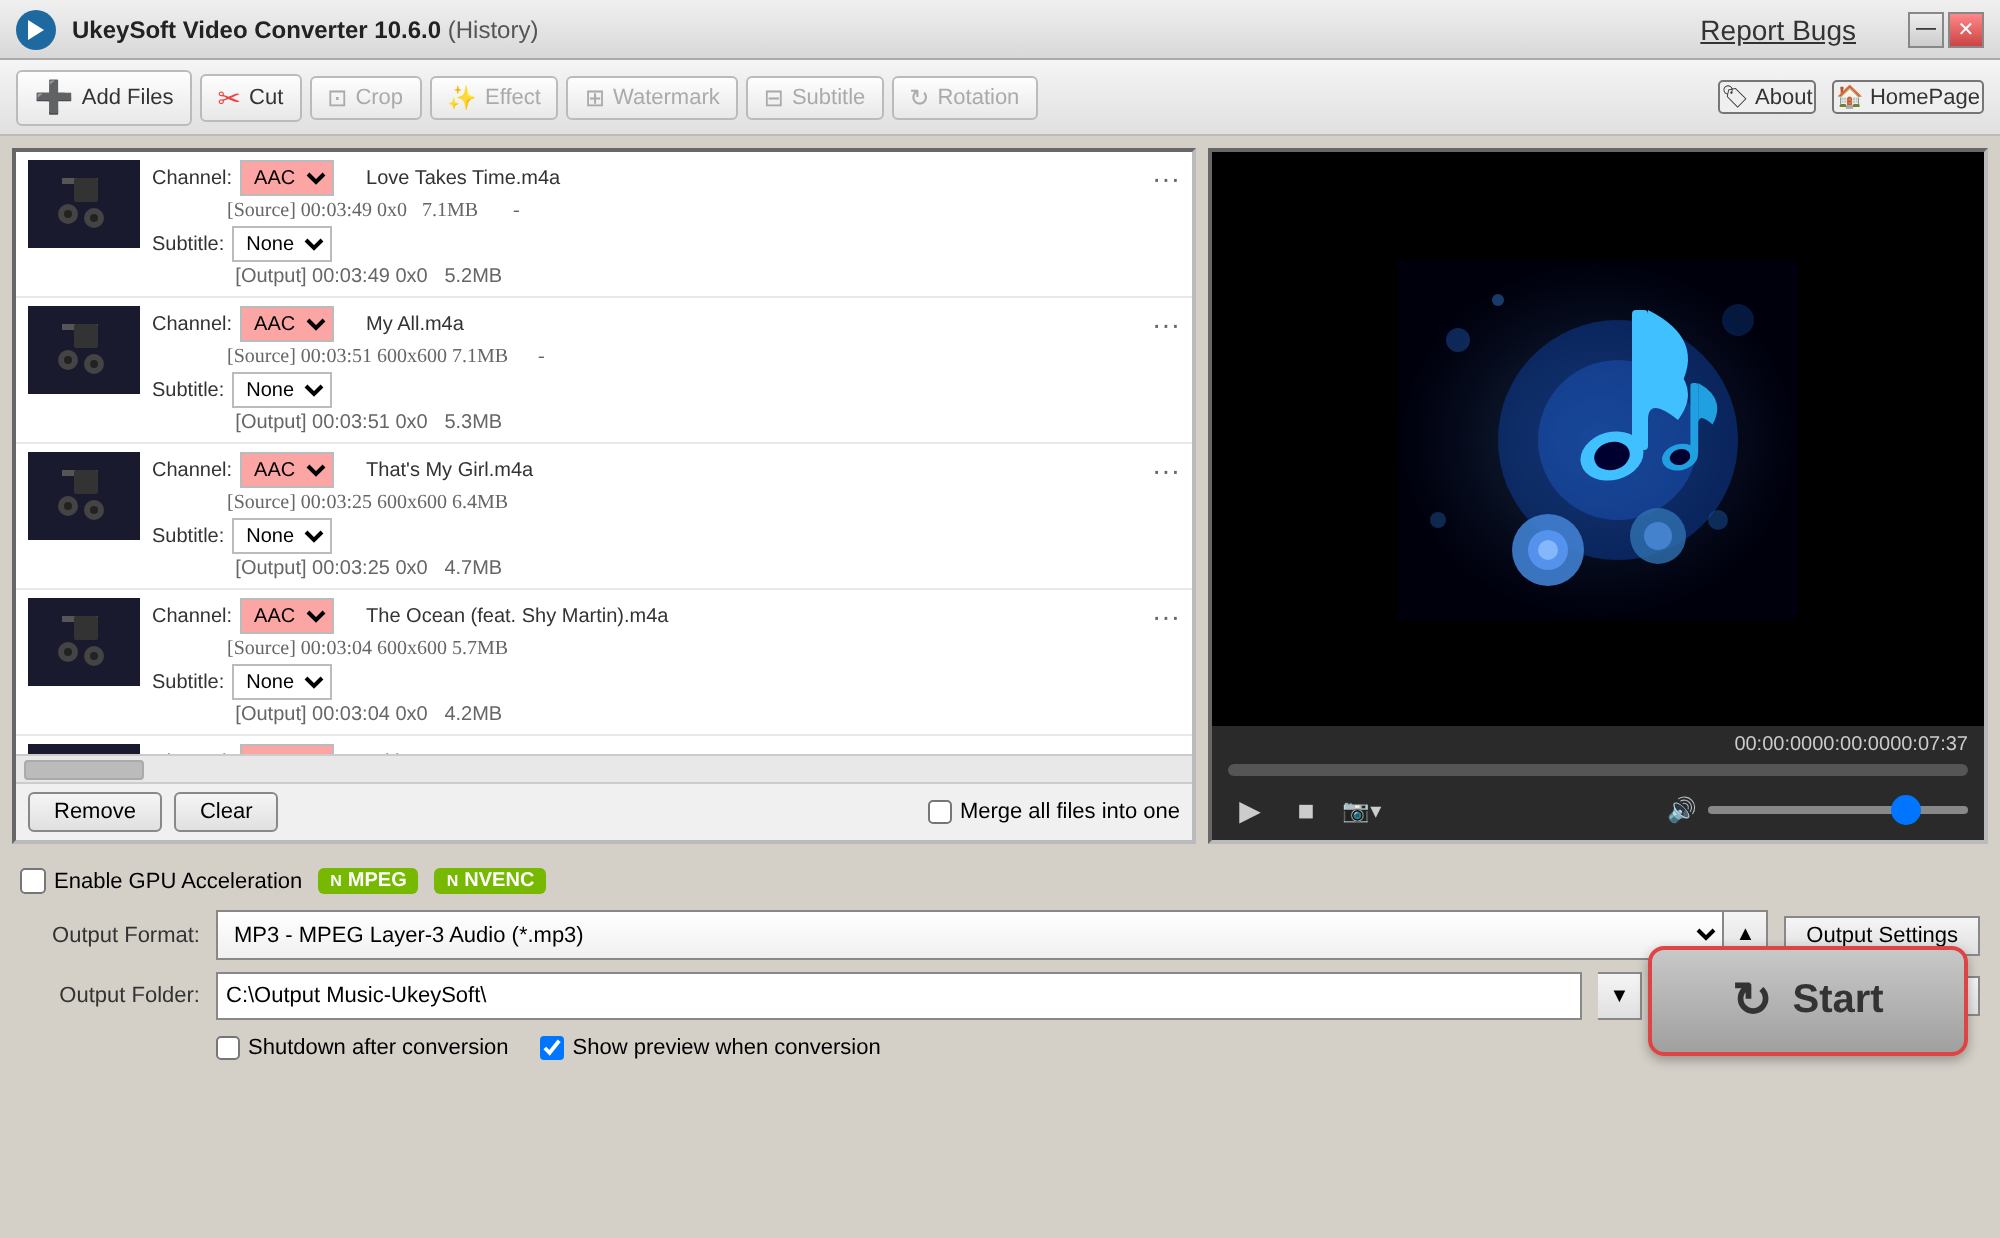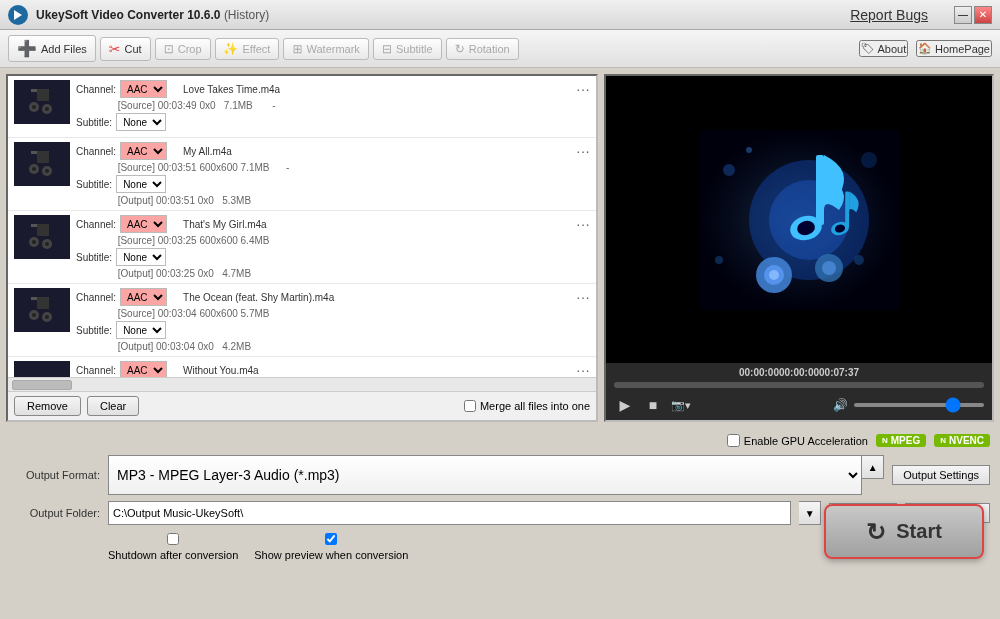--- a/index.html
+++ b/index.html
@@ -88,21 +88,21 @@
     }
     .file-info { flex: 1; min-width: 0; }
     .file-info-row { display: flex; align-items: center; gap: 4px; margin-bottom: 2px; }
     .channel-label { font-size: 10px; color: #333; white-space: nowrap; }
     .channel-select {
       height: 18px; font-size: 10px; border: 1px solid #bbb;
       background: #fca5a5; padding: 0 2px;
     }
     .file-name { font-size: 10px; color: #333; flex: 1; overflow: hidden; text-overflow: ellipsis; white-space: nowrap; padding-left: 12px; }
     .file-menu { font-size: 14px; color: #666; cursor: pointer; }
-    .file-source { font-size: 10px; color: #666; }
+    .file-source { font-size: 10px; color: #666; font-family: Liberation Serif, serif; }
     .file-output { font-size: 10px; color: #666; }
     .subtitle-label { font-size: 10px; color: #333; white-space: nowrap; }
     .subtitle-select { height: 18px; font-size: 10px; border: 1px solid #bbb; background: #fff; padding: 0 2px; }
 
     
     .file-list-controls {
       padding: 4px 6px;
       display: flex;
       align-items: center;
       gap: 6px;
@@ -134,56 +134,56 @@
       display: flex;
       align-items: center;
       justify-content: center;
       position: relative;
     }
     .preview-controls {
       background: #2a2a2a;
       padding: 4px 8px;
     }
     .time-row {
-      display: flex; justify-content: center; align-items: center;
-      color: #ccc; font-size: 10px; margin-bottom: 4px; font-weight: bold;
+      display: flex; justify-content: flex-end; align-items: center;
+      color: #ccc; font-size: 10px; margin-bottom: 4px;
     }
     .progress-bar-bg {
       height: 6px; background: #555; border-radius: 3px; margin-bottom: 6px; position: relative;
     }
     .progress-bar-fill { height: 100%; background: #888; border-radius: 3px; width: 0%; }
     .ctrl-row { display: flex; align-items: center; gap: 6px; }
     .play-btn { width: 22px; height: 22px; background: none; border: none; color: #ccc; cursor: pointer; font-size: 14px; }
     .stop-btn { width: 22px; height: 22px; background: none; border: none; color: #ccc; cursor: pointer; font-size: 14px; }
     .snap-btn { width: 22px; height: 22px; background: none; border: none; color: #ccc; cursor: pointer; font-size: 11px; }
     .vol-icon { color: #ccc; font-size: 12px; }
     .vol-slider { flex: 1; height: 4px; -webkit-appearance: none; background: #888; border-radius: 2px; }
 
     
     .bottom-area {
       background: #d4d0c8;
       padding: 6px 10px;
     }
     .gpu-row {
-      display: flex; align-items: center; justify-content: flex-end; gap: 8px;
+      display: flex; align-items: center; justify-content: flex-start; gap: 8px;
       margin-bottom: 8px;
     }
     .gpu-check { display: flex; align-items: center; gap: 4px; font-size: 11px; }
     .gpu-badge {
       padding: 1px 6px; border-radius: 3px; font-size: 10px; font-weight: bold;
       color: #fff; display: flex; align-items: center; gap: 3px;
     }
     .cuda-badge { background: #76b900; }
     .nvenc-badge { background: #76b900; }
 
     .format-row { display: flex; align-items: center; gap: 8px; margin-bottom: 6px; }
     .format-label { font-size: 11px; color: #333; white-space: nowrap; min-width: 90px; text-align: right; }
     .format-select-wrapper { flex: 1; display: flex; }
     .format-select {
-      flex: 1; height: 40px; font-size: 14px; border: 1px solid #888;
+      flex: 1; height: 25px; font-size: 11px; border: 1px solid #888;
       background: linear-gradient(to bottom, #fff, #f0f0f0); padding: 0 4px;
     }
     .format-arrow-btn {
       width: 22px; height: 24px; border: 1px solid #888; border-left: none;
       background: linear-gradient(to bottom, #f5f5f5, #e0e0e0); cursor: pointer;
       display: flex; align-items: center; justify-content: center; font-size: 10px;
     }
     .output-settings-btn {
       padding: 3px 10px; border: 1px solid #888;
       background: linear-gradient(to bottom, #f5f5f5, #e0e0e0); cursor: pointer; font-size: 11px;
@@ -203,21 +203,21 @@
     .browse-btn {
       padding: 3px 10px; border: 1px solid #888;
       background: linear-gradient(to bottom, #f5f5f5, #e0e0e0); cursor: pointer; font-size: 11px;
     }
     .open-output-btn {
       padding: 3px 10px; border: 1px solid #888;
       background: linear-gradient(to bottom, #f5f5f5, #e0e0e0); cursor: pointer; font-size: 11px;
     }
 
     .options-row { display: flex; align-items: center; gap: 16px; padding-left: 98px; }
-    .option-check { display: flex; align-items: center; gap: 4px; font-size: 11px; flex-direction: column; }
+    .option-check { display: flex; align-items: center; gap: 4px; font-size: 11px; }
     .option-check input { width: 12px; height: 12px; }
     .start-btn {
       width: 160px; height: 55px;
       background: linear-gradient(to bottom, #c8c8c8, #a0a0a0);
       border: 2px solid #d44;
       border-radius: 8px;
       cursor: pointer;
       display: flex; align-items: center; justify-content: center; gap: 10px;
       font-size: 20px; font-weight: bold; color: #333;
       box-shadow: 0 2px 6px rgba(0,0,0,0.3);
@@ -314,20 +314,21 @@
             <span class="channel-label">Channel:</span>
             <select class="channel-select"><option>AAC</option></select>
             <span class="file-name">Love Takes Time.m4a</span>
             <span class="file-menu">···</span>
           </div>
           <div class="file-source">&nbsp;&nbsp;&nbsp;&nbsp;&nbsp;&nbsp;&nbsp;&nbsp;&nbsp;&nbsp;&nbsp;&nbsp;&nbsp;&nbsp;&nbsp;[Source] 00:03:49  0x0&nbsp;&nbsp;&nbsp;7.1MB &nbsp;&nbsp;&nbsp;&nbsp;&nbsp;&nbsp;-</div>
           <div class="file-info-row" style="margin-top:2px;">
             <span class="subtitle-label">Subtitle:</span>
             <select class="subtitle-select"><option>None</option></select>
           </div>
+          <div class="file-output">&nbsp;&nbsp;&nbsp;&nbsp;&nbsp;&nbsp;&nbsp;&nbsp;&nbsp;&nbsp;&nbsp;&nbsp;&nbsp;&nbsp;&nbsp;[Output] 00:03:49  0x0&nbsp;&nbsp;&nbsp;5.2MB</div>
         </div>
       </div>
 
       <div class="file-item">
         <div class="file-thumb audio">
           <svg width="30" height="30" viewBox="0 0 30 30">
             <rect x="4" y="2" width="18" height="3" fill="#555"></rect>
             <rect x="10" y="2" width="12" height="12" rx="1" fill="#333"></rect>
             <circle cx="7" cy="20" r="5" fill="#444"></circle>
             <circle cx="20" cy="22" r="5" fill="#444"></circle>

